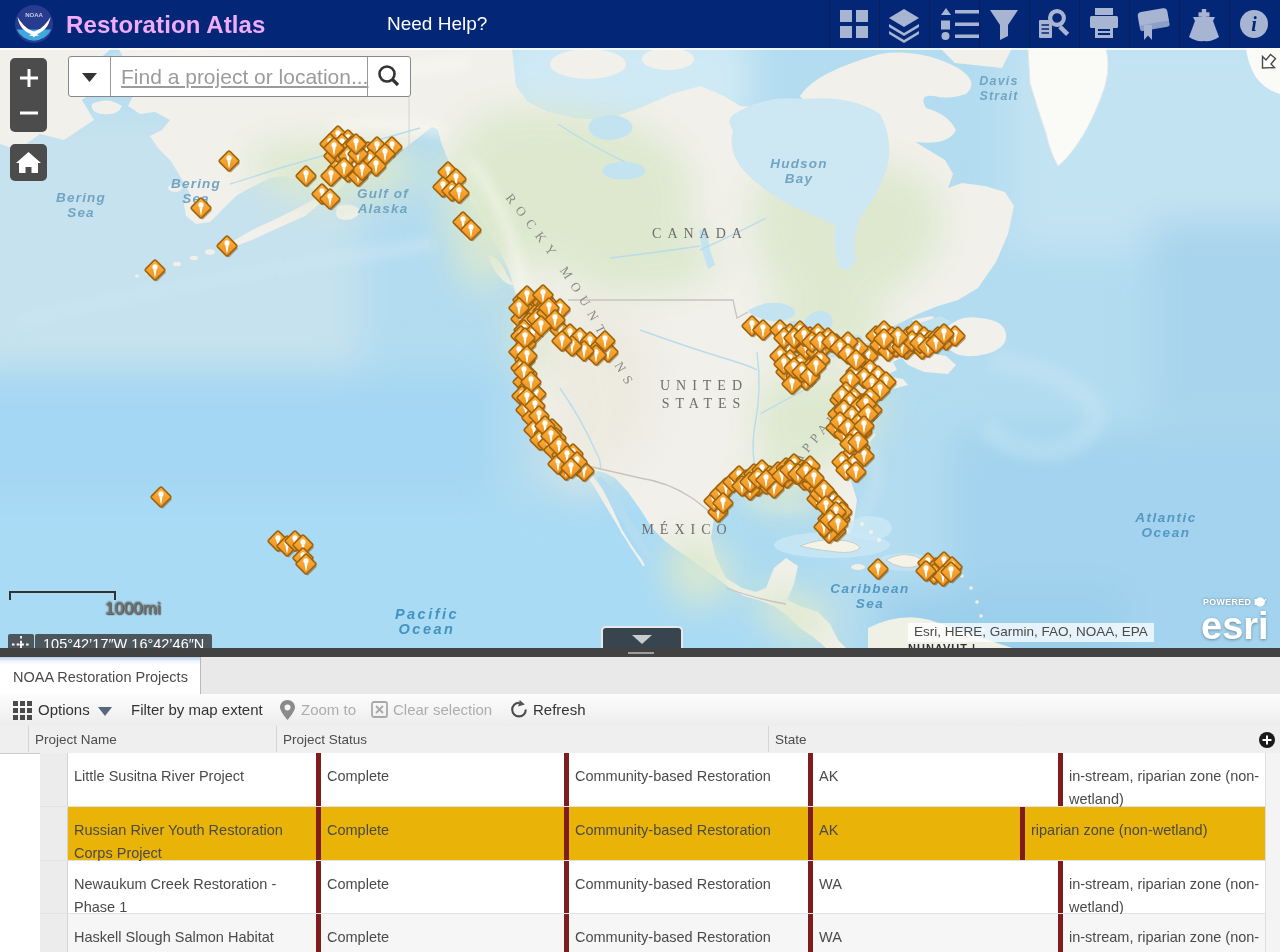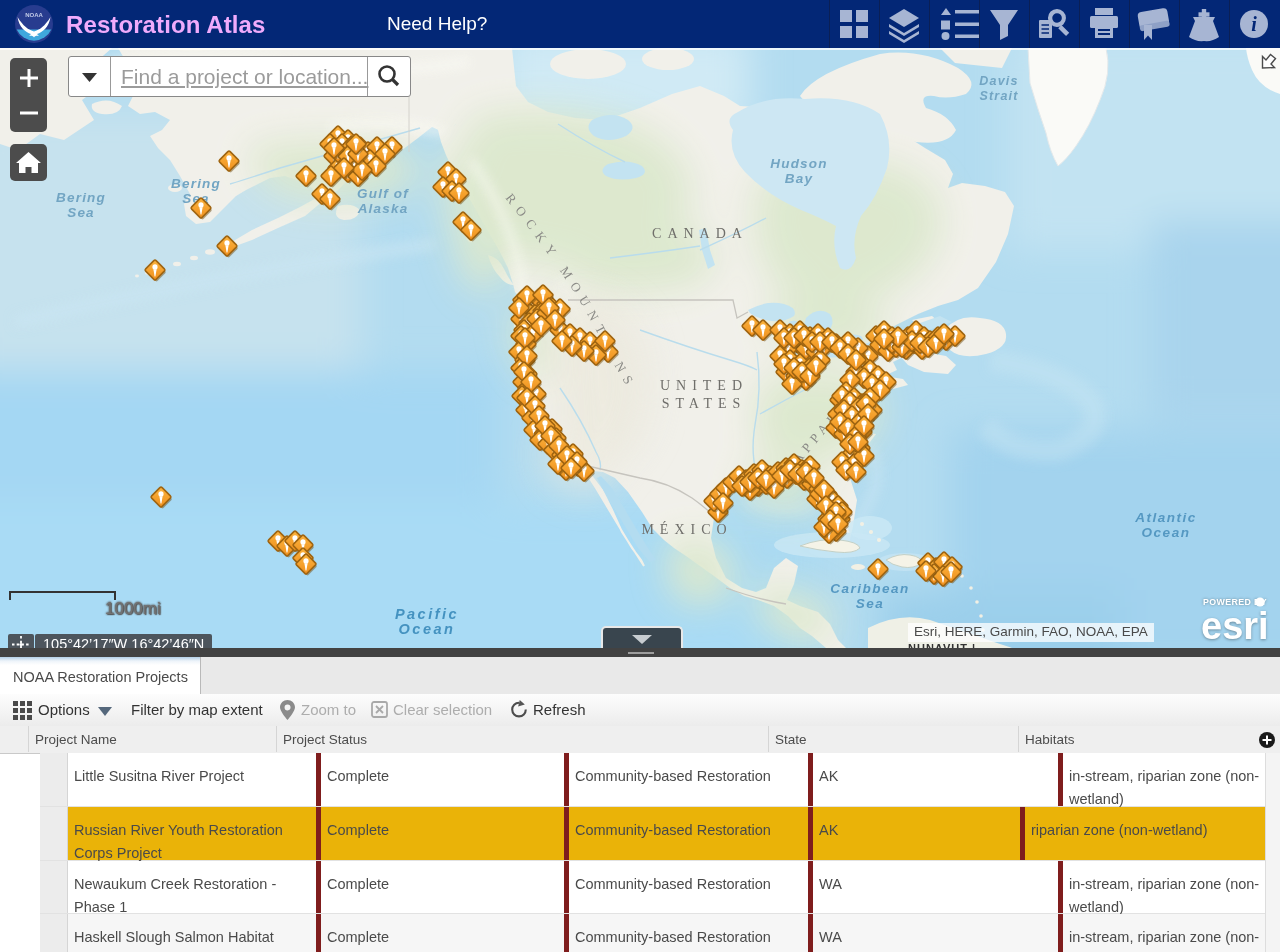--- a/index.html
+++ b/index.html
@@ -717,21 +717,20 @@
         <path d="M9,0 L15,3 L9,6.5 Z" fill="#555" transform="rotate(14 9 3)"></path>
       </svg>
       <span class="it" style="left:533px;color:#333">Refresh</span>
     </div>
     <div id="tbl">
       <div class="hrow">
         <div class="hcell" style="left:0;width:28px;border-left:none"></div>
         <div class="hcell" style="left:28px;width:248px">Project Name</div>
         <div class="hcell" style="left:276px;width:248px">Project Status</div>
         <div class="hcell" style="left:768px;width:250px">State</div>
-        <div class="hcell" style="left:1018px;width:235px">Habitats</div>
         <svg style="position:absolute;right:5px;top:6px" width="16" height="16" viewBox="0 0 16 16">
           <circle cx="8" cy="8" r="8" fill="#1a1a1a"></circle>
           <g stroke="#fff" stroke-width="2">
               <line x1="8" y1="3.5" x2="8" y2="12.5"></line>
               <line x1="3.5" y1="8" x2="12.5" y2="8"></line>
             </g>
         </svg>
       </div>
       <div class="drow" style="top:27px;height:54px;background:#fff">
         <div class="selcell"></div>

